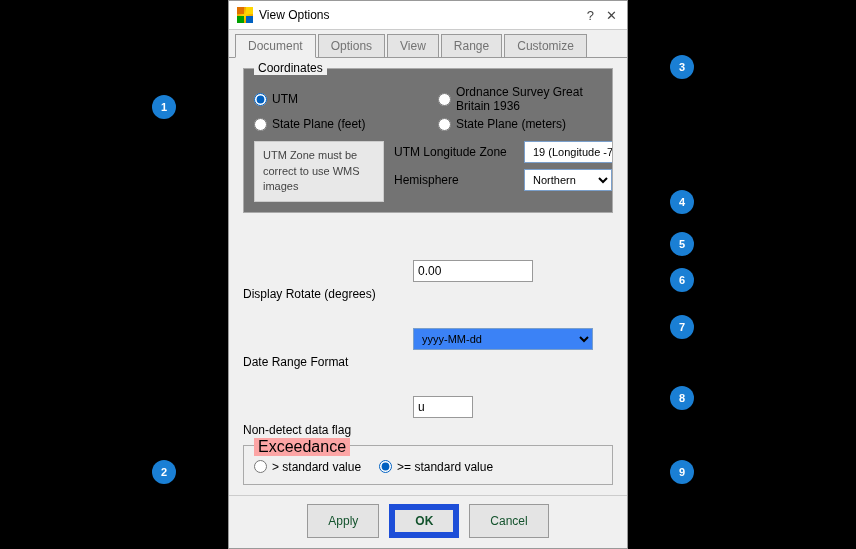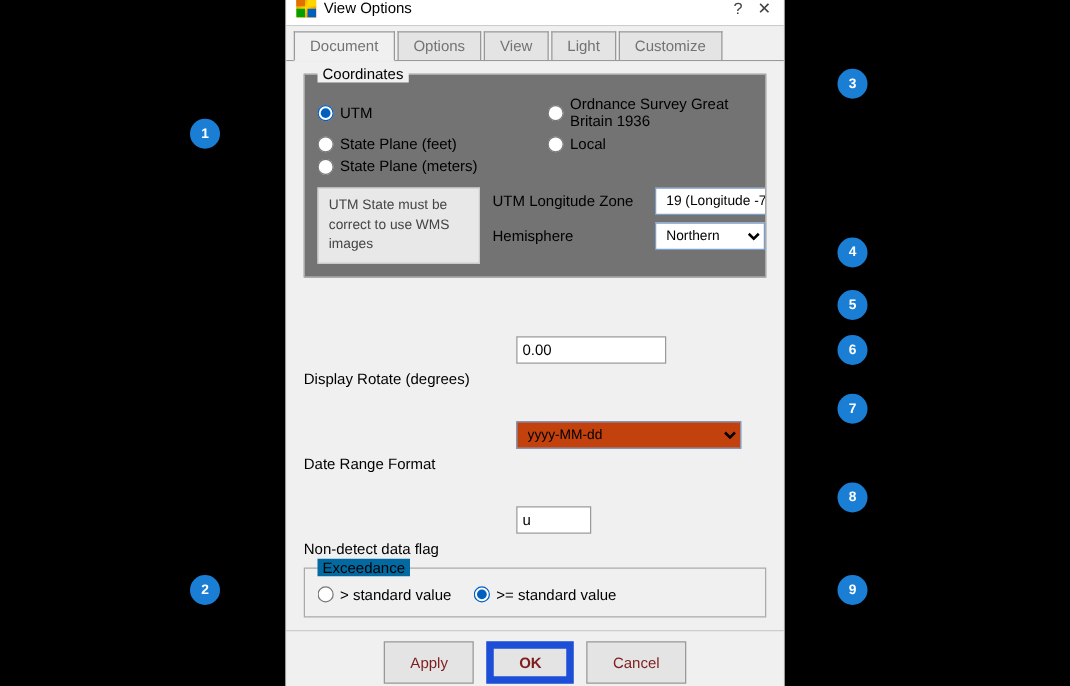--- a/index.html
+++ b/index.html
@@ -169,21 +169,21 @@
       border: 1px solid #999;
       background: #fff;
       font-size: 12px;
       padding: 0 4px;
       color: #000;
     }
     .form-input.wide { width: 120px; }
     .form-select {
       height: 22px;
       border: 1px solid #7a9fcb;
-      background: #c2410c;
+      background: #3b82f6;
       font-size: 11px;
       padding: 0 4px;
       color: #000;
       appearance: auto;
       width: 180px;
     }
     .form-input-small {
       height: 22px;
       border: 1px solid #999;
       background: #fff;
@@ -195,23 +195,23 @@
     .exceedance-group {
       border: 1px solid #aaa;
       padding: 8px 10px 10px 10px;
       position: relative;
       background: #f0f0f0;
     }
     .exceedance-label {
       position: absolute;
       top: -8px;
       left: 10px;
-      background: #0369a1;
-      padding: 0 4px;
-      font-size: 12px;
+      background: #fca5a5;
+      padding: 0 4px;
+      font-size: 16px;
       color: #000;
     }
     .exceedance-radios {
       display: flex;
       gap: 18px;
       margin-top: 6px;
     }
     .footer {
       display: flex;
       justify-content: center;
@@ -219,21 +219,21 @@
       padding: 8px 14px 10px 14px;
       background: #f0f0f0;
       border-top: 1px solid #ccc;
     }
     .footer-btn {
       padding: 4px 20px;
       font-size: 12px;
       border: 1px solid #999;
       background: #e4e4e4;
       cursor: pointer;
-      color: #7f1d1d;
+      color: #14532d;
     }
     .footer-btn.default {
       border: 6px solid #1d4ed8;
       background: #e4e4e4;
       font-weight: bold;
     }
     
     .callout {
       position: absolute;
       width: 24px;
@@ -301,21 +301,21 @@
         <div class="title-controls">
           <button class="title-btn">?</button>
           <button class="title-btn">✕</button>
         </div>
       </div>
 
       <div class="tabs">
         <div class="tab active">Document</div>
         <div class="tab">Options</div>
         <div class="tab">View</div>
-        <div class="tab">Light</div>
+        <div class="tab">Range</div>
         <div class="tab">Customize</div>
       </div>
 
       <div class="content">
 
         <div class="section-group">
           <span class="section-label">Coordinates</span>
 
           <div class="radio-group">
             <div class="radio-item">
@@ -325,30 +325,26 @@
             <div class="radio-item">
               <input type="radio" name="coord" style=""> 
                 <span>Ordnance Survey Great Britain 1936</span>
             </div>
             <div class="radio-item">
               <input type="radio" name="coord" style=""> 
                 <span>State Plane (feet)</span>
             </div>
             <div class="radio-item">
               <input type="radio" name="coord" style=""> 
-                <span>Local</span>
-            </div>
-            <div class="radio-item">
-              <input type="radio" name="coord" style=""> 
                 <span>State Plane (meters)</span>
             </div>
           </div>
 
           <div class="clearfix">
-            <div class="wms-note">UTM State must be correct to use WMS images</div>
+            <div class="wms-note">UTM Zone must be correct to use WMS images</div>
             <div class="utm-fields">
               <div class="field-row">
                 <span class="field-label">UTM Longitude Zone</span>
                 <select class="field-select">
                   <option>19 (Longitude -72E to -66E)</option>
                 </select>
               </div>
               <div class="field-row">
                 <span class="field-label">Hemisphere</span>
                 <select class="field-select">

